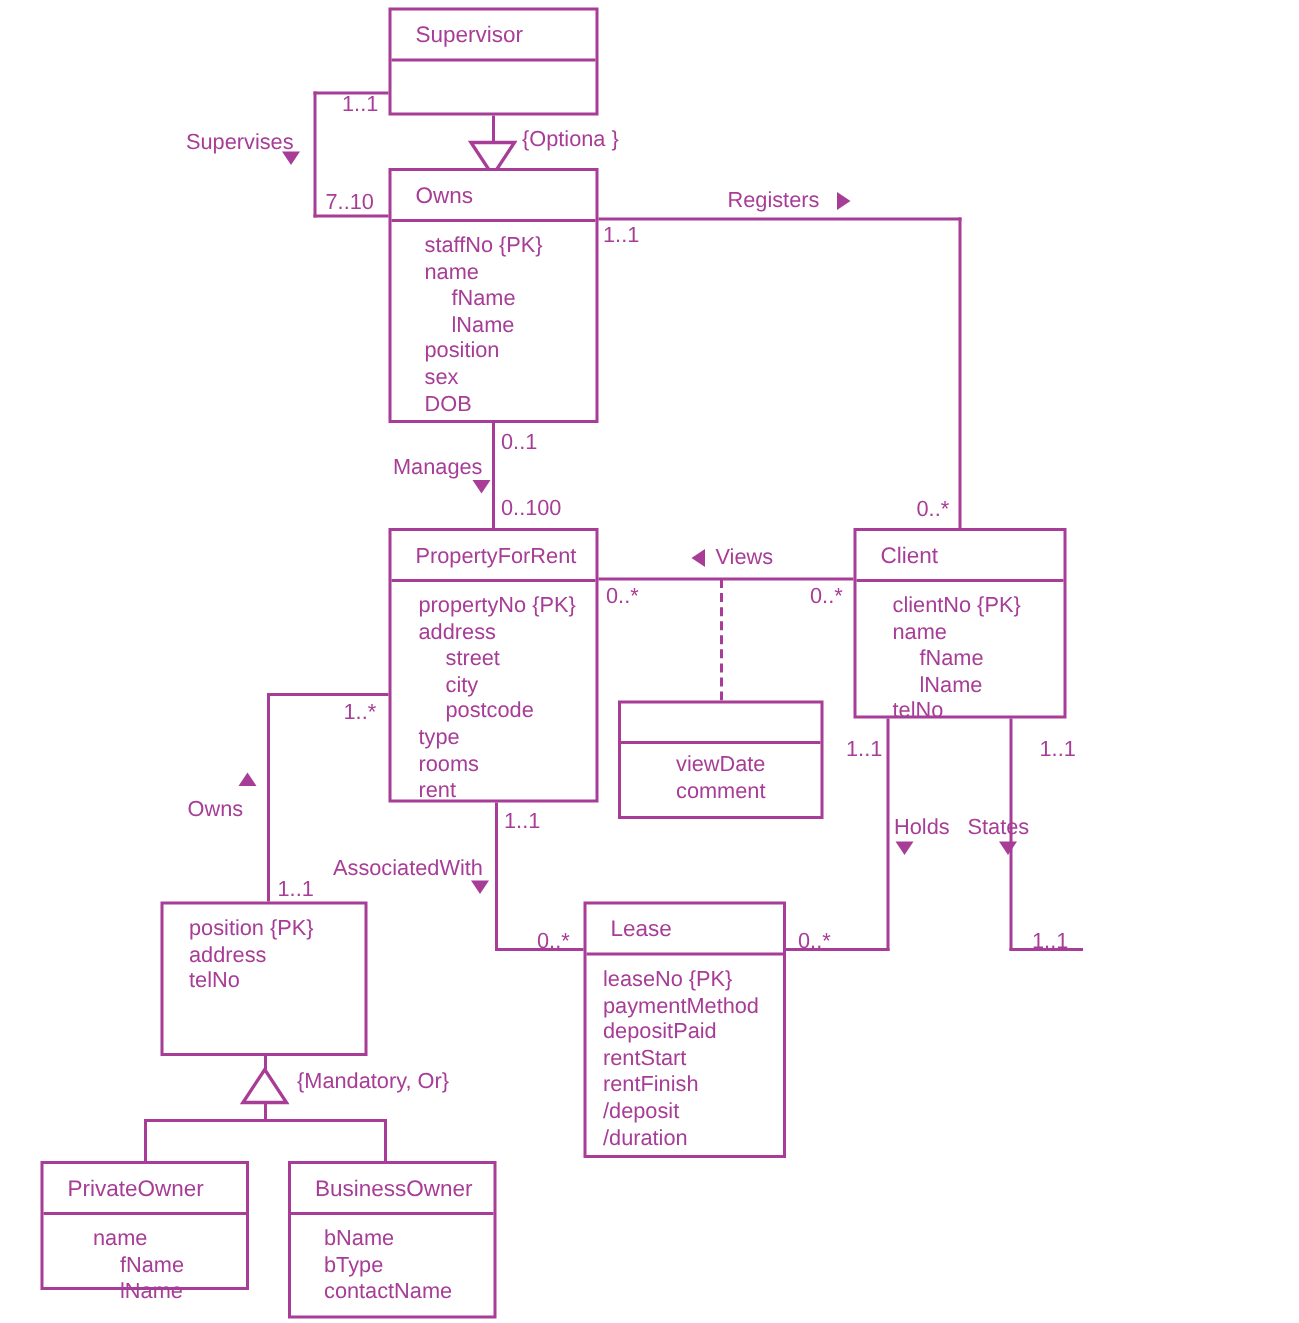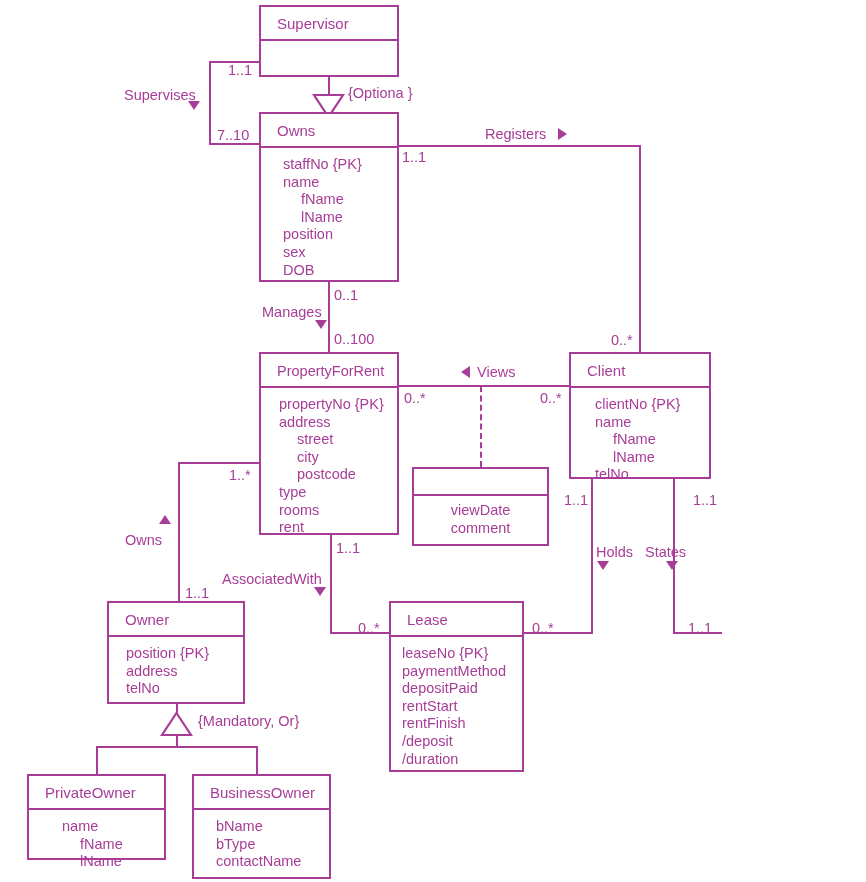--- a/index.html
+++ b/index.html
@@ -132,21 +132,20 @@
 
   <div class="uml-class" style="left:412px;top:467px;width:137px;height:79px;">
     <div class="uml-name" style="height:27px;line-height:27px;"></div>
     <div class="uml-attrs centered" style="padding:6px 0;">
       <div class="attr">viewDate</div>
       <div class="attr">comment</div>
     </div>
   </div>
 
   <div class="uml-class" style="left:107px;top:601px;width:138px;height:103px;">
-    <div class="uml-name">Owner</div>
     <div class="uml-attrs" style="padding-left:17px;">
       <div class="attr">position {PK}</div>
       <div class="attr">address</div>
       <div class="attr">telNo</div>
     </div>
   </div>
 
   <div class="uml-class" style="left:27px;top:774px;width:139px;height:86px;">
     <div class="uml-name">PrivateOwner</div>
     <div class="uml-attrs" style="padding-left:33px;">

